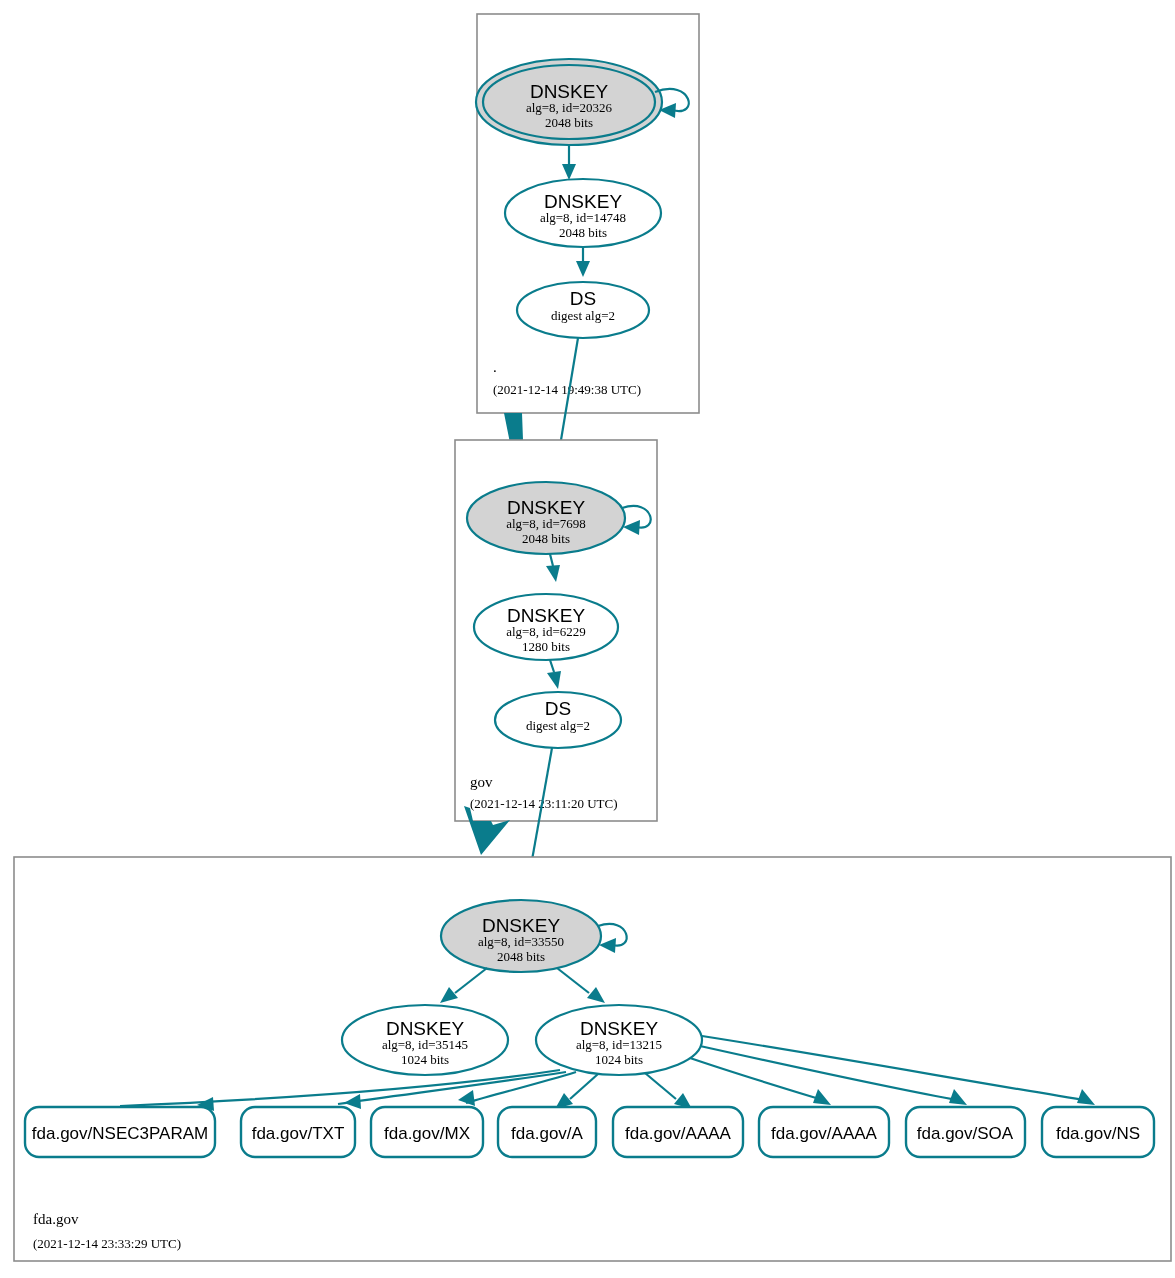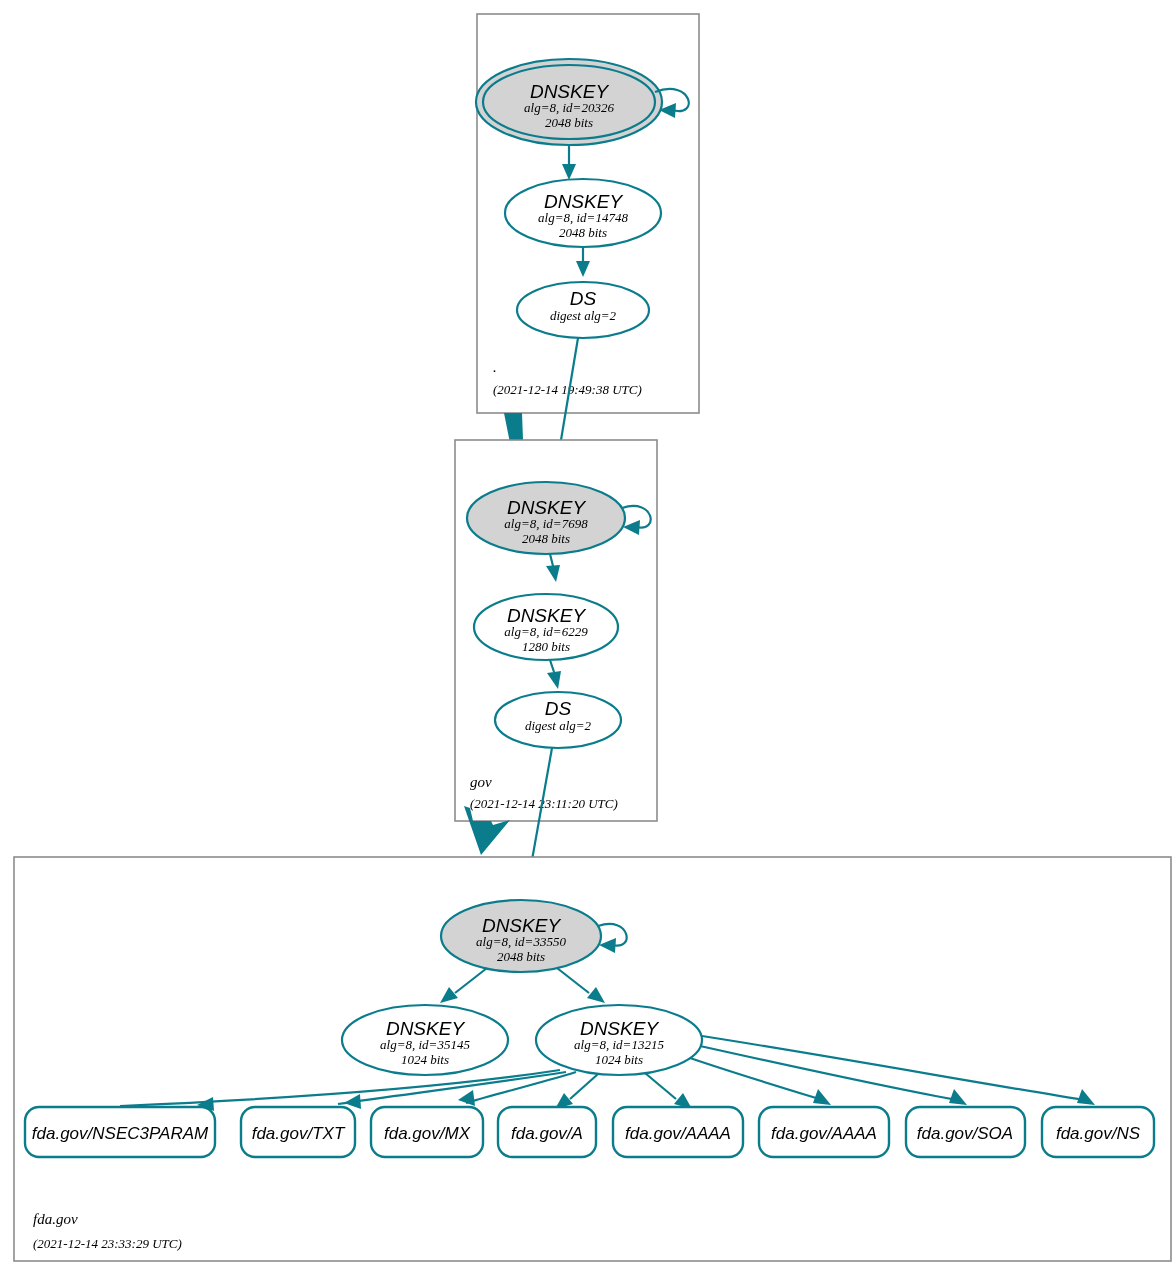--- a/index.html
+++ b/index.html
@@ -11,21 +11,20 @@
   body {
     font-family: "Liberation Sans", sans-serif;
     width: 1175px;
     height: 1278px;
     overflow: hidden;
   }
   #canvas {
     position: relative;
     width: 1175px;
     height: 1278px;
-    font-style: italic;
   }
   #graph {
     position: absolute;
     top: 0;
     left: 0;
     width: 1175px;
     height: 1278px;
   }
   text {
     font-family: "Liberation Sans", sans-serif;

